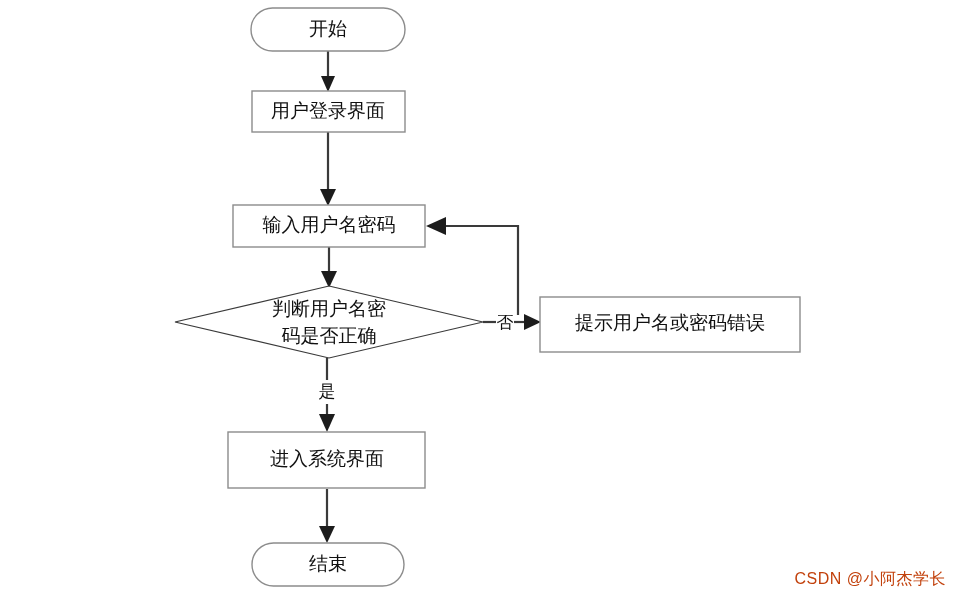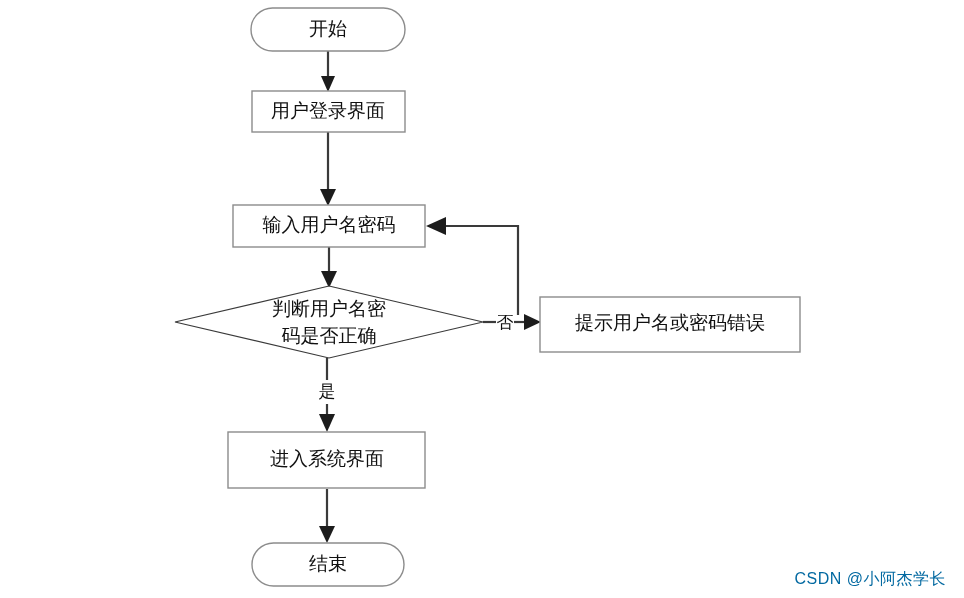--- a/index.html
+++ b/index.html
@@ -59,21 +59,21 @@
   .connector-head {
     fill: #1c1c1c;
     stroke: none;
   }
   .watermark {
     position: absolute;
     right: 18px;
     bottom: 8px;
     font-family: "Liberation Sans", "DejaVu Sans", sans-serif;
     font-size: 16px;
-    color: #0369a1;
+    color: #c2410c;
     letter-spacing: 0.5px;
     user-select: none;
     text-align: center;
   }
 </style>
 </head>
 <body>
 
 <svg id="flow-canvas" viewBox="0 0 964 598">
 

